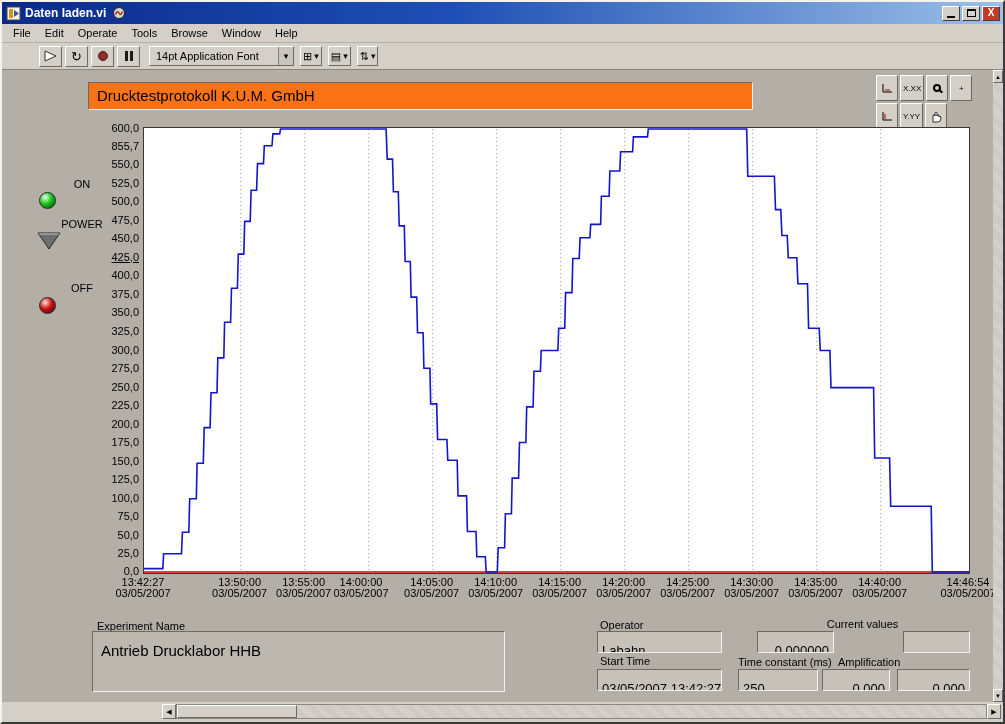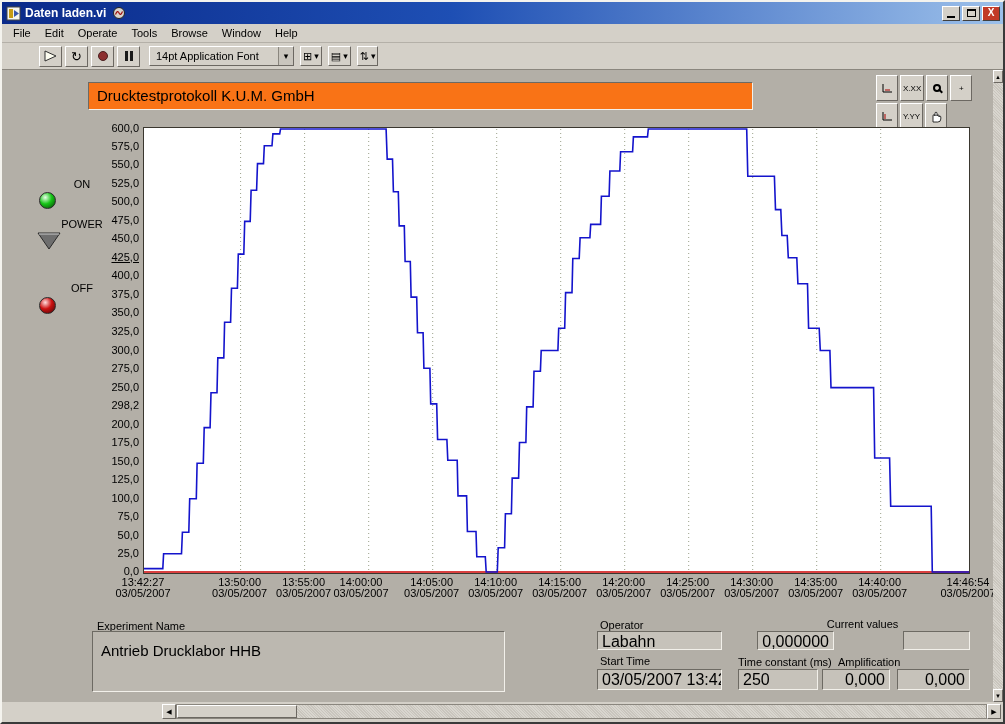--- a/index.html
+++ b/index.html
@@ -62,21 +62,21 @@
   
   .graph{position:absolute;left:93px;top:50px;width:880px;height:482px;}
   #y-labels{position:absolute;left:0;top:0;width:44px;height:462px;}
   .y-lab{position:absolute;left:0;width:44px;text-align:right;font-size:11px;line-height:12px;}
   .plot{position:absolute;left:48px;top:7px;width:827px;height:447px;border:1px solid #3a372f;background:#fff;}
   .plot svg{display:block;}
   #x-labels{position:absolute;left:0;top:457px;width:880px;height:26px;}
   .x-lab{position:absolute;top:0;width:74px;text-align:center;font-size:11px;line-height:11px;}
   
   .flabel{position:absolute;font-size:11px;white-space:nowrap;}
-  .field{position:absolute;font-size:16px;line-height:17px;padding:1px 4px;background:#c6c2ba;
+  .field{position:absolute;font-size:13px;line-height:17px;padding:10px 4px;background:#c6c2ba;
     border:1px solid;border-color:#6d6a63 #f2f0ea #f2f0ea #6d6a63;overflow:hidden;white-space:nowrap;}
   .field.num{text-align:right;}
   .exp-box{position:absolute;left:90px;top:561px;width:413px;height:61px;background:#bcb8b0;
     border:1px solid;border-color:#6d6a63 #f2f0ea #f2f0ea #6d6a63;font-size:15px;padding:10px 8px;}
   .legend{position:absolute;left:513px;top:562px;width:66px;}
   .legend-row{display:flex;height:19px;}
   .legend-name{width:38px;font-size:10px;line-height:17px;padding-left:2px;background:#c2beb6;
     border:1px solid;border-color:#6d6a63 #f2f0ea #f2f0ea #6d6a63;}
   .legend-sample{width:27px;background:#fdfdfd;border:1px solid;border-color:#6d6a63 #f2f0ea #f2f0ea #6d6a63;
     display:flex;align-items:center;justify-content:center;}
@@ -215,35 +215,35 @@
           <polygon points="2,3 24,3 13,19" fill="#6e6e6e" stroke="#2a2a2a"></polygon>
           <line x1="3" y1="4" x2="23" y2="4" stroke="#c9c9c9"></line>
         </svg>
     </button>
     <div class="lbl" style="left:22px;top:212px;width:46px;">OFF</div>
     <div class="led" id="led-off" style="left: 37px; top: 227px; background: radial-gradient(circle at 35% 30%, rgb(255, 222, 222) 0%, rgb(204, 17, 17) 45%, rgb(64, 6, 6) 100%);"></div>
 
     <div class="graph">
       <div id="y-labels">
           <div class="y-lab" style="top: 2px;">600,0</div>
-          <div class="y-lab" style="top: 19.5417px;">575,0</div>
+          <div class="y-lab" style="top: 19.5417px;">855,7</div>
           <div class="y-lab" style="top: 38.0833px;">550,0</div>
           <div class="y-lab" style="top: 56.625px;">525,0</div>
           <div class="y-lab" style="top: 75.1667px;">500,0</div>
           <div class="y-lab" style="top: 93.7083px;">475,0</div>
           <div class="y-lab" style="top: 112.25px;">450,0</div>
           <div class="y-lab" style="top: 130.792px; text-decoration: underline;">425,0</div>
           <div class="y-lab" style="top: 149.333px;">400,0</div>
           <div class="y-lab" style="top: 167.875px;">375,0</div>
           <div class="y-lab" style="top: 186.417px;">350,0</div>
           <div class="y-lab" style="top: 204.958px;">325,0</div>
           <div class="y-lab" style="top: 223.5px;">300,0</div>
           <div class="y-lab" style="top: 242.042px;">275,0</div>
           <div class="y-lab" style="top: 260.583px;">250,0</div>
-          <div class="y-lab" style="top: 279.125px;">298,2</div>
+          <div class="y-lab" style="top: 279.125px;">225,0</div>
           <div class="y-lab" style="top: 297.667px;">200,0</div>
           <div class="y-lab" style="top: 316.208px;">175,0</div>
           <div class="y-lab" style="top: 334.75px;">150,0</div>
           <div class="y-lab" style="top: 353.292px;">125,0</div>
           <div class="y-lab" style="top: 371.833px;">100,0</div>
           <div class="y-lab" style="top: 390.375px;">75,0</div>
           <div class="y-lab" style="top: 408.917px;">50,0</div>
           <div class="y-lab" style="top: 427.458px;">25,0</div>
           <div class="y-lab" style="top: 445px;">0,0</div>
         </div>

